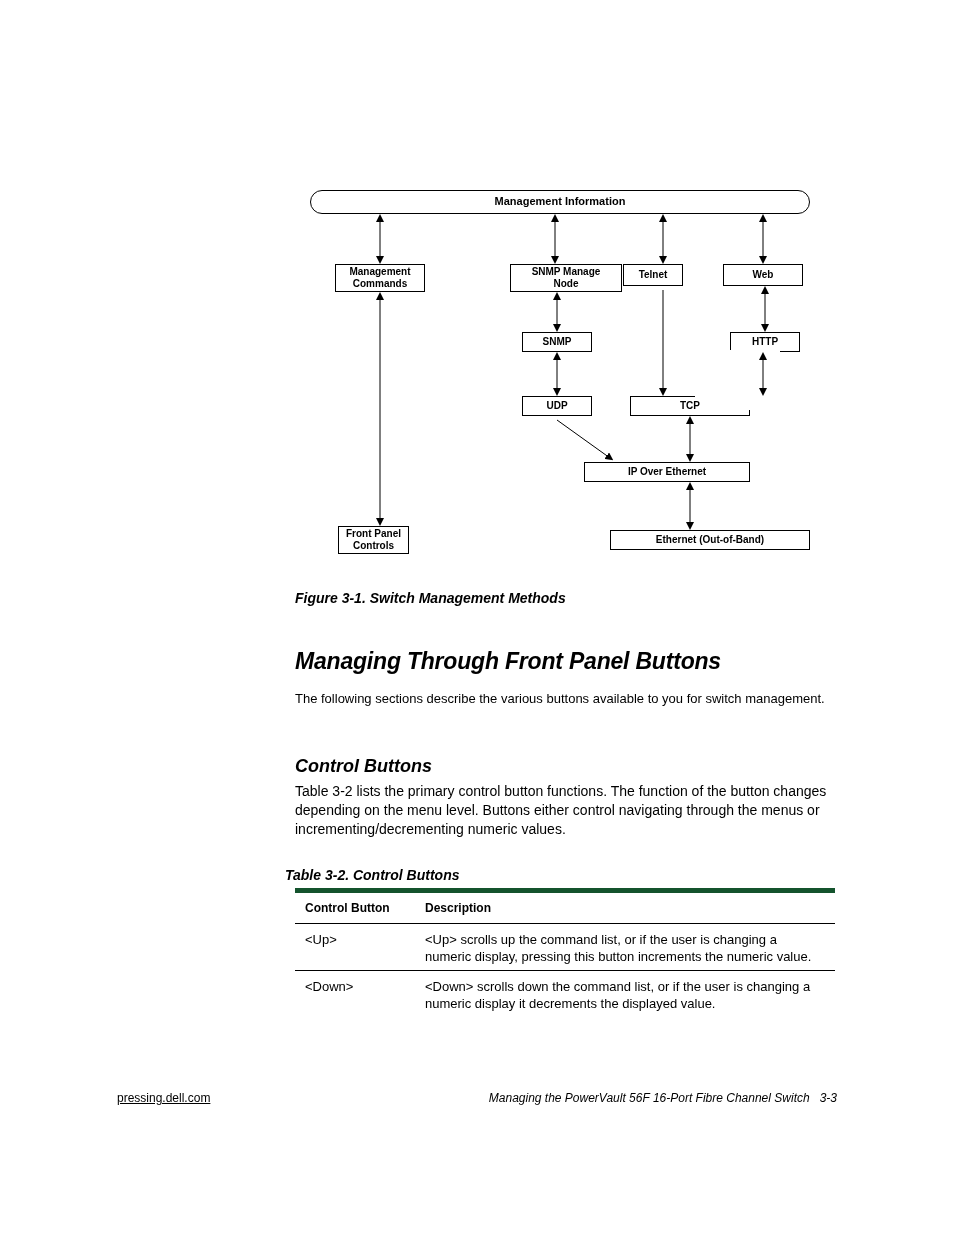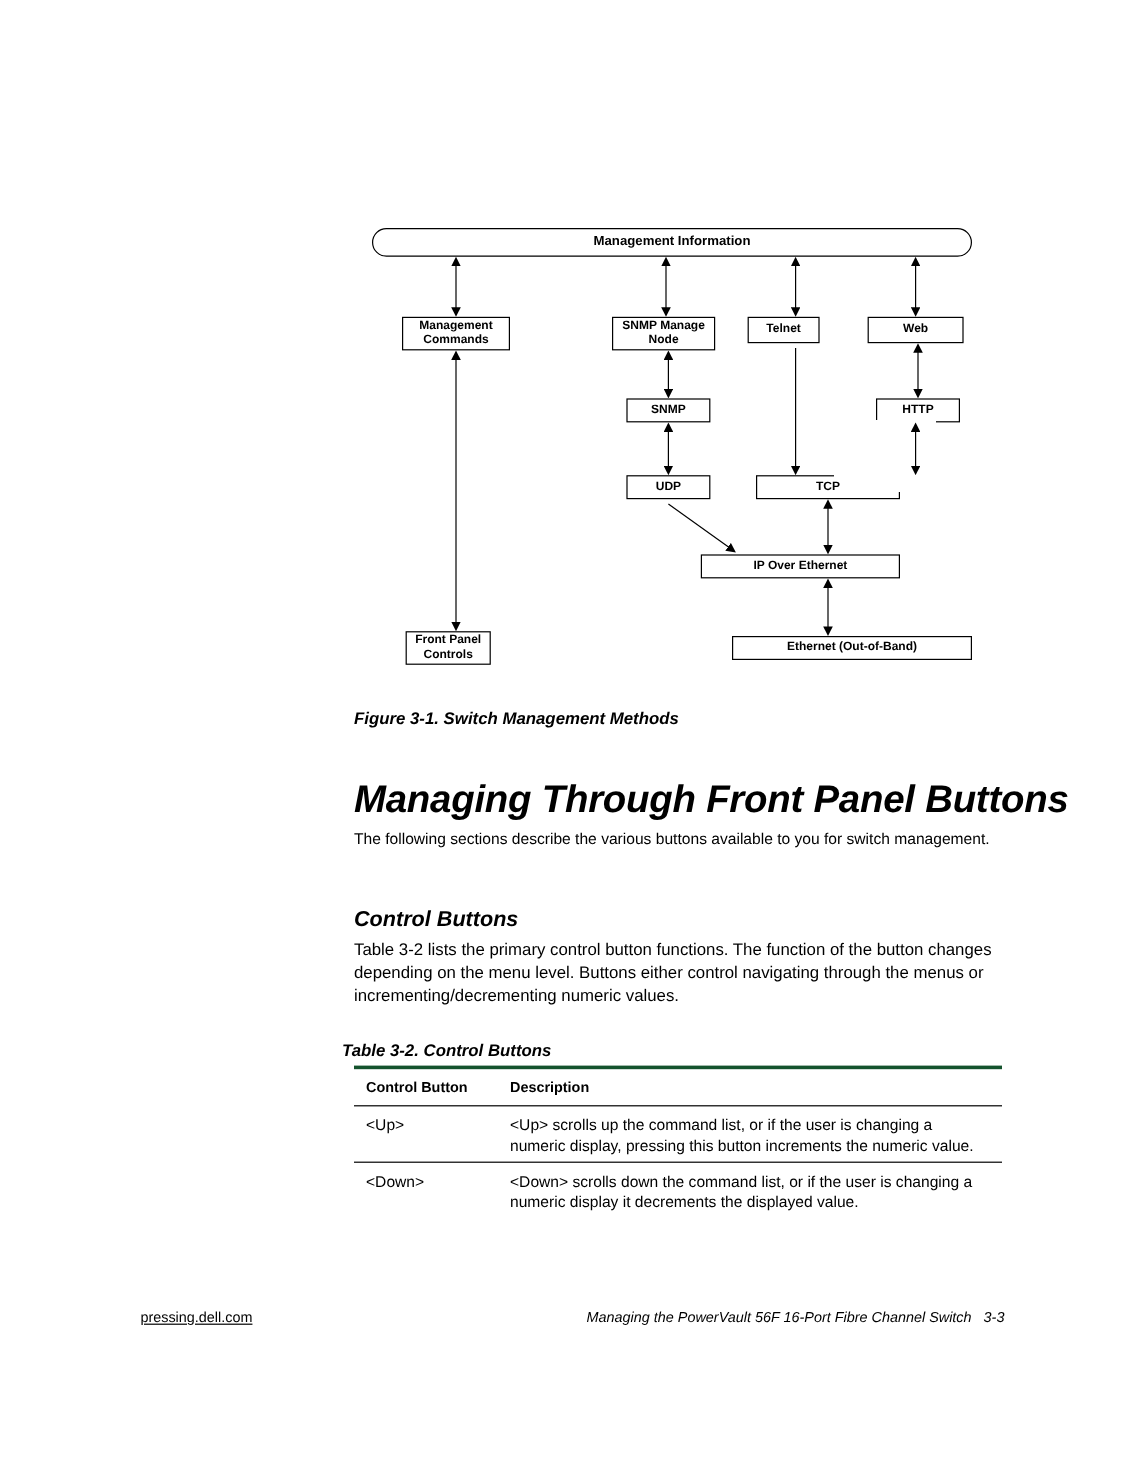--- a/index.html
+++ b/index.html
@@ -51,21 +51,21 @@
     font-weight: bold;
     font-style: italic;
     font-size: 14px;
   }
   .h2 {
     position: absolute;
     left: 295px;
     top: 648px;
     font-weight: bold;
     font-style: italic;
-    font-size: 32px;
+    font-size: 23px;
     font-family: "Arial Black", Arial, sans-serif;
     letter-spacing: -0.2px;
   }
   .p1 {
     position: absolute;
     left: 295px;
     top: 690px;
     width: 540px;
     font-size: 13px;
     font-family: Arial, Helvetica, sans-serif;
@@ -97,21 +97,21 @@
     font-size: 14px;
   }
   .table {
     position: absolute;
     left: 295px;
     top: 888px;
     width: 540px;
     font-size: 13px;
   }
   .thead {
-    border-top: 3px solid #14532d;
+    border-top: 5px solid #14532d;
     border-bottom: 1px solid #000;
     display: flex;
     padding: 8px 10px;
   }
   .th1 { width: 120px; font-weight: bold; font-size: 12px; }
   .th2 { flex: 1; font-weight: bold; font-size: 12px; }
   .trow {
     display: flex;
     padding: 8px 10px 4px 10px;
   }
@@ -134,21 +134,21 @@
 </head>
 <body>
 
 <div class="page">
 
   <div class="diagram">
 
     <div class="box rbox" style="left:0px; top:0px; width:500px; height:24px; font-size:11px;">Management Information</div>
 
     <div class="box" style="left:25px; top:74px; width:90px; height:28px;">Management<br>Commands</div>
-    <div class="box" style="left:200px; top:74px; width:86px; height:28px;">SNMP Manage<br>Node</div>
+    <div class="box" style="left:200px; top:74px; width:112px; height:28px;">SNMP Manage<br>Node</div>
     <div class="box" style="left:313px; top:74px; width:60px; height:22px;">Telnet</div>
     <div class="box" style="left:413px; top:74px; width:80px; height:22px;">Web</div>
 
     <div class="box" style="left:212px; top:142px; width:70px; height:20px;">SNMP</div>
     <div class="box" style="left:420px; top:142px; width:70px; height:20px;">HTTP</div>
 
     <div class="box" style="left:212px; top:206px; width:70px; height:20px;">UDP</div>
     <div class="box" style="left:320px; top:206px; width:120px; height:20px;">TCP</div>
 
     <div class="box" style="left:274px; top:272px; width:166px; height:20px;">IP Over Ethernet</div>

